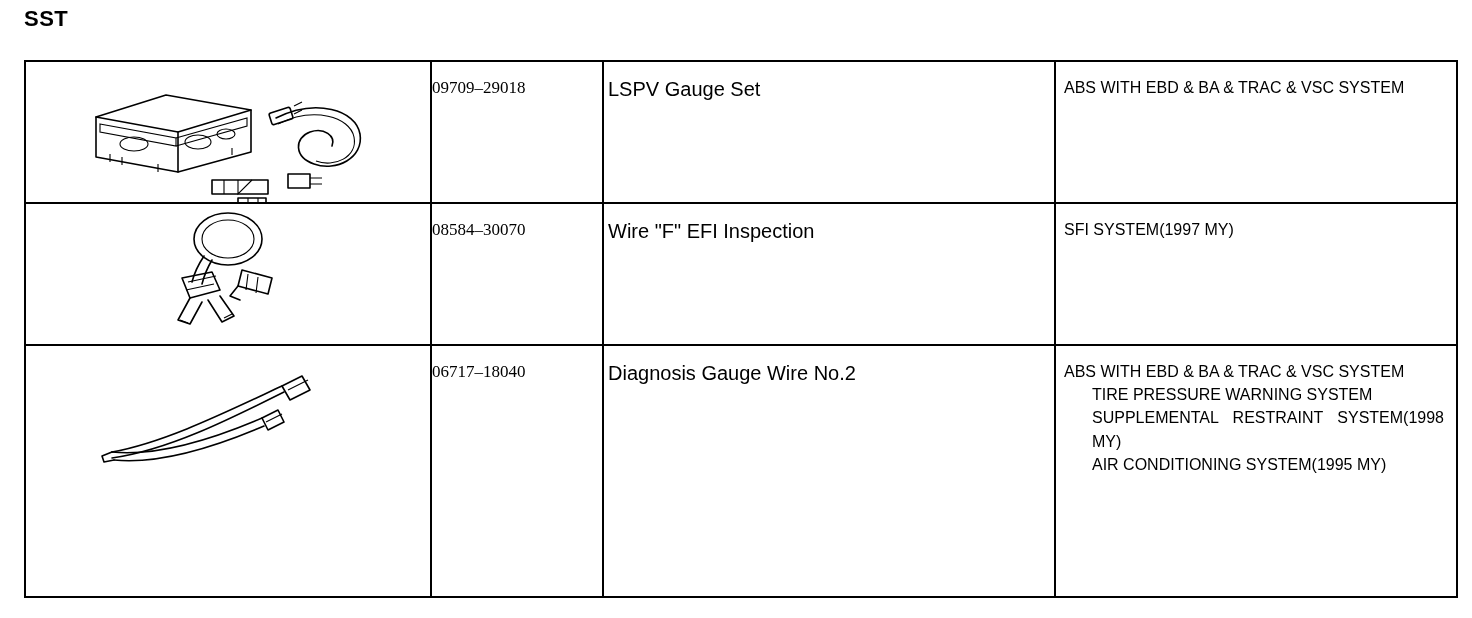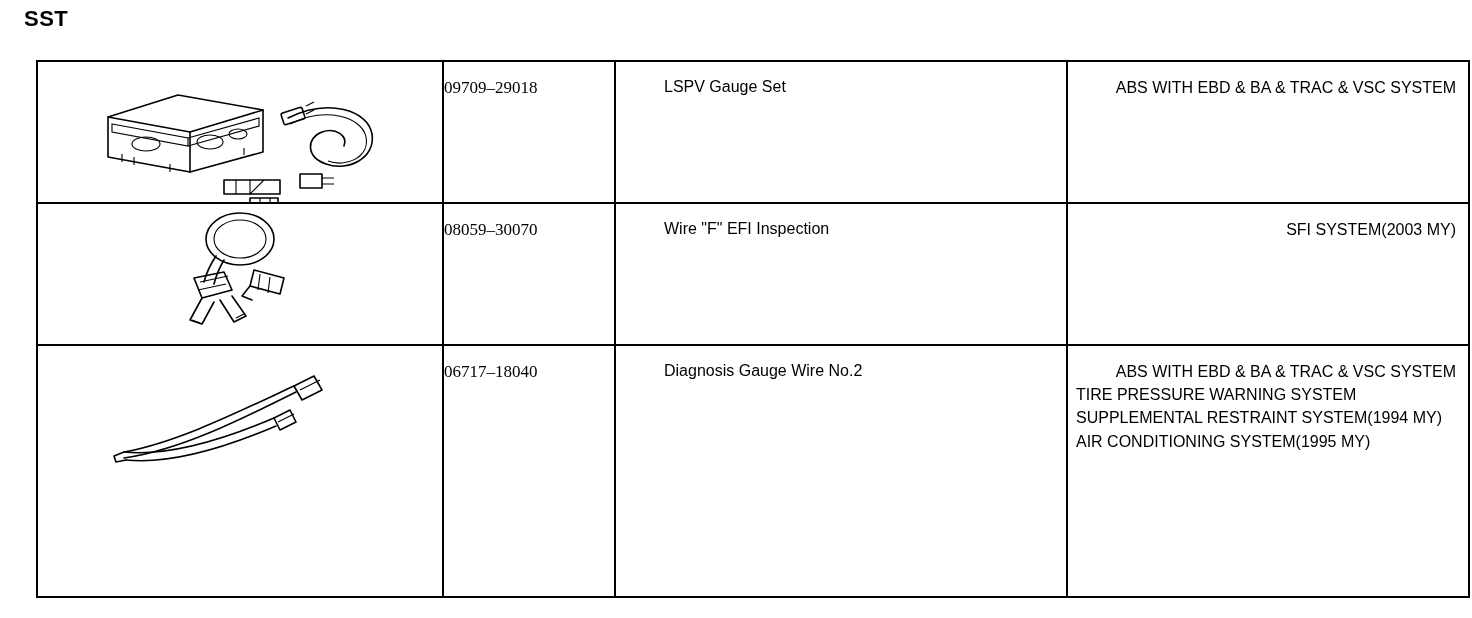--- a/index.html
+++ b/index.html
@@ -24,21 +24,21 @@
   .page-title {
     position: absolute;
     left: 24px;
     top: 6px;
     font-size: 22px;
     font-weight: bold;
     letter-spacing: 0.5px;
   }
   .sst-table {
     position: absolute;
-    left: 36px;
+    left: 24px;
     top: 60px;
     width: 1424px;
     border-collapse: collapse;
     table-layout: fixed;
     border-radius: 7px;
   }
   .sst-table td {
     border: 2px solid #000000;
     vertical-align: top;
     padding: 0;
@@ -47,36 +47,35 @@
   .col-part  { width: 170px; }
   .col-name  { width: 450px; }
   .col-app   { width: 400px; }
   .part-no {
     font-family: "Liberation Serif", serif;
     font-size: 17px;
     padding: 16px 0 0 0;
     white-space: nowrap;
   }
   .tool-name {
-    font-size: 16px;
+    font-size: 20px;
     padding: 16px 0 0 4px;
-    margin-left: 44px;
   }
   .applic {
     font-size: 16px;
     padding: 14px 12px 14px 8px;
     line-height: 1.45;
   }
   .applic .justified {
     text-align: justify;
     text-align-last: left;
+    margin-left: 28px;
   }
   .applic .line {
     display: block;
-    text-align: right;
   }
   .img-wrap {
     position: relative;
     height: 100%;
   }
   .row1 .img-wrap { height: 140px; }
   .row2 .img-wrap { height: 140px; }
   .row3 .img-wrap { height: 250px; }
 
   svg { display: block; }
@@ -162,28 +161,28 @@
               <path class="sk" d="M164 94 L152 116 L164 120 L176 98"></path>
               <path class="sk" d="M182 96 L196 118 L208 112 L194 92"></path>
               <path class="sk-thin" d="M154 116 L162 119"></path>
               <path class="sk-thin" d="M198 114 L206 110"></path>
 
               <path class="sk" d="M212 82 L204 92 L214 96"></path>
             </svg>
           </div>
         </td>
         <td class="col-part">
-          <div class="part-no">08059–30070</div>
+          <div class="part-no">08584–30070</div>
         </td>
         <td class="col-name">
           <div class="tool-name">Wire "F" EFI Inspection</div>
         </td>
         <td class="col-app">
           <div class="applic">
-            <span class="line">SFI SYSTEM(2003 MY)</span>
+            <span class="line">SFI SYSTEM(1997 MY)</span>
           </div>
         </td>
       </tr>
 
       <tr class="row3">
         <td class="col-img">
           <div class="img-wrap">
             <svg width="404" height="250" viewBox="0 0 404 250">
 
               <path class="sk" d="M86 106 C140 96 200 66 256 40"></path>
@@ -203,21 +202,21 @@
         <td class="col-part">
           <div class="part-no">06717–18040</div>
         </td>
         <td class="col-name">
           <div class="tool-name">Diagnosis Gauge Wire No.2</div>
         </td>
         <td class="col-app">
           <div class="applic">
             <span class="line">ABS WITH EBD &amp; BA &amp; TRAC &amp; VSC SYSTEM</span>
             <span class="line justified">TIRE PRESSURE WARNING SYSTEM</span>
-            <span class="line justified">SUPPLEMENTAL RESTRAINT SYSTEM(1994 MY)</span>
+            <span class="line justified">SUPPLEMENTAL RESTRAINT SYSTEM(1998 MY)</span>
             <span class="line justified">AIR CONDITIONING SYSTEM(1995 MY)</span>
           </div>
         </td>
       </tr>
 
     </tbody>
   </table>
 </div>
 
 </body></html>

